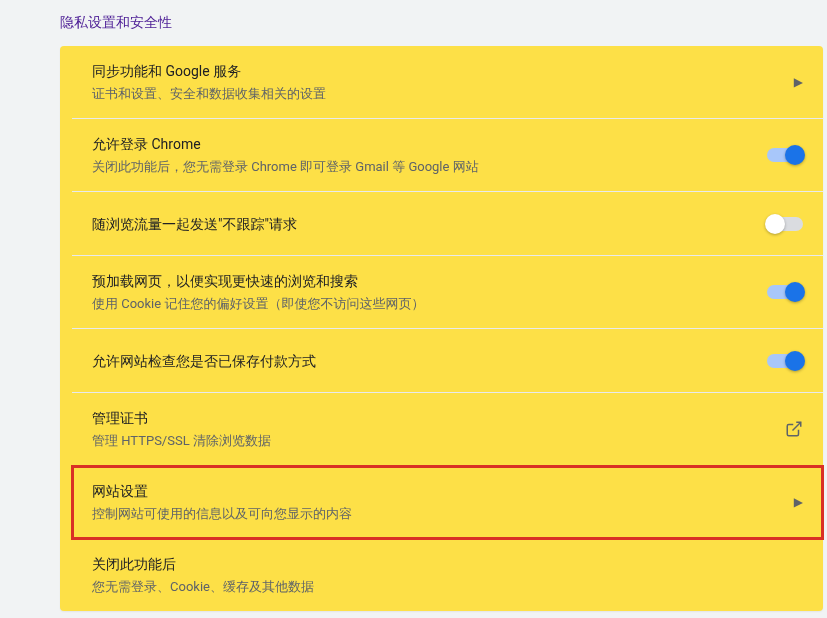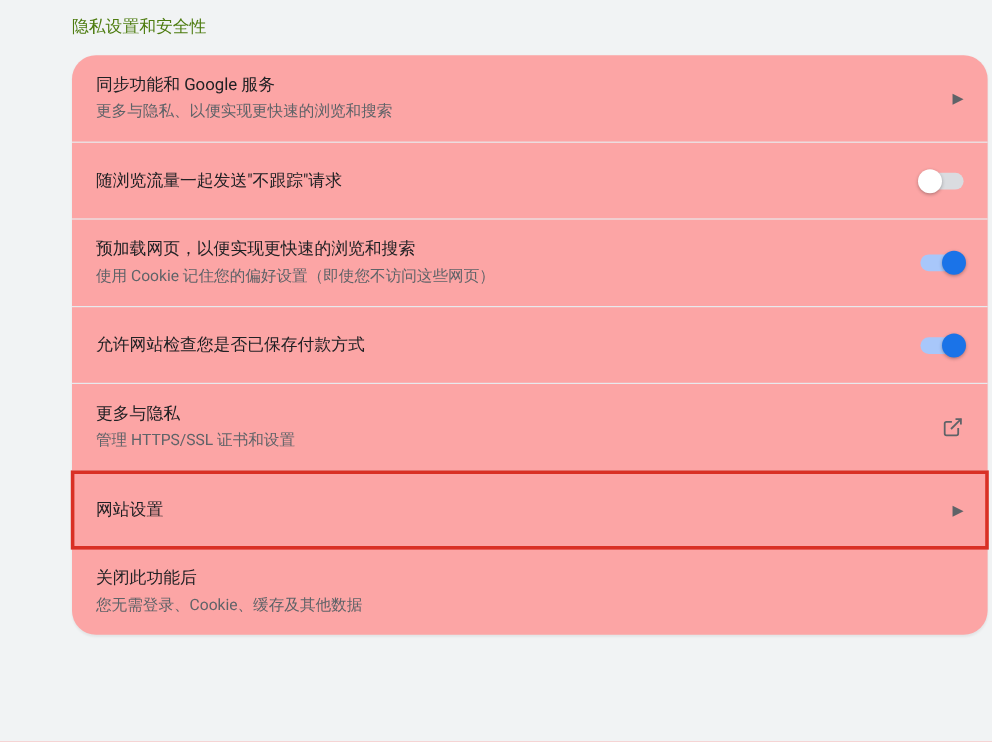--- a/index.html
+++ b/index.html
@@ -5,29 +5,30 @@
     * { margin: 0; padding: 0; box-sizing: border-box; }
     body {
       font-family: -apple-system, BlinkMacSystemFont, "Segoe UI", Roboto, Arial, sans-serif;
       background: #f1f3f4;
       width: 827px;
       height: 618px;
       overflow: hidden;
     }
     .section-title {
       font-size: 14px;
-      color: #4d7c0f;
+      color: #4c1d95;
       padding: 14px 0 14px 60px;
       font-weight: 500;
     }
     .settings-card {
-      background: #fca5a5;
+      background: #fde047;
       margin: 0 4px 0 60px;
-      border-radius: 20px;
+      border-radius: 4px;
       box-shadow: 0 1px 2px rgba(0,0,0,0.06);
+      padding-left: 12px;
     }
     .setting-row {
       display: flex;
       align-items: center;
       justify-content: space-between;
       padding: 14px 20px;
       border-bottom: 1px solid #e8eaed;
       min-height: 64px;
       cursor: pointer;
       position: relative;
@@ -85,25 +86,32 @@
 </head>
 <body>
 
 <div class="section-title">隐私设置和安全性</div>
 
 <div class="settings-card">
 
   <div class="setting-row">
     <div class="setting-text">
       <div class="setting-title">同步功能和 Google 服务</div>
-      <div class="setting-subtitle">更多与隐私、以便实现更快速的浏览和搜索</div>
+      <div class="setting-subtitle">证书和设置、安全和数据收集相关的设置</div>
     </div>
     <span class="arrow-icon">▶</span>
   </div>
 
+  <div class="setting-row">
+    <div class="setting-text">
+      <div class="setting-title">允许登录 Chrome</div>
+      <div class="setting-subtitle">关闭此功能后，您无需登录 Chrome 即可登录 Gmail 等 Google 网站</div>
+    </div>
+    <div class="toggle on"></div>
+  </div>
 
   <div class="setting-row">
     <div class="setting-text">
       <div class="setting-title">随浏览流量一起发送"不跟踪"请求</div>
     </div>
     <div class="toggle off"></div>
   </div>
 
   <div class="setting-row">
     <div class="setting-text">
@@ -115,33 +123,34 @@
 
   <div class="setting-row">
     <div class="setting-text">
       <div class="setting-title">允许网站检查您是否已保存付款方式</div>
     </div>
     <div class="toggle on"></div>
   </div>
 
   <div class="setting-row">
     <div class="setting-text">
-      <div class="setting-title">更多与隐私</div>
-      <div class="setting-subtitle">管理 HTTPS/SSL 证书和设置</div>
+      <div class="setting-title">管理证书</div>
+      <div class="setting-subtitle">管理 HTTPS/SSL 清除浏览数据</div>
     </div>
     <svg class="external-icon" viewBox="0 0 24 24" fill="none" stroke="currentColor" stroke-width="2">
       <path d="M18 13v6a2 2 0 0 1-2 2H5a2 2 0 0 1-2-2V8a2 2 0 0 1 2-2h6"></path>
       <polyline points="15 3 21 3 21 9"></polyline>
       <line x1="10" y1="14" x2="21" y2="3"></line>
     </svg>
   </div>
 
   <div class="setting-row highlighted">
     <div class="setting-text">
       <div class="setting-title">网站设置</div>
+      <div class="setting-subtitle">控制网站可使用的信息以及可向您显示的内容</div>
     </div>
     <span class="arrow-icon">▶</span>
   </div>
 
   <div class="setting-row">
     <div class="setting-text">
       <div class="setting-title">关闭此功能后</div>
       <div class="setting-subtitle">您无需登录、Cookie、缓存及其他数据</div>
     </div>
   </div>

